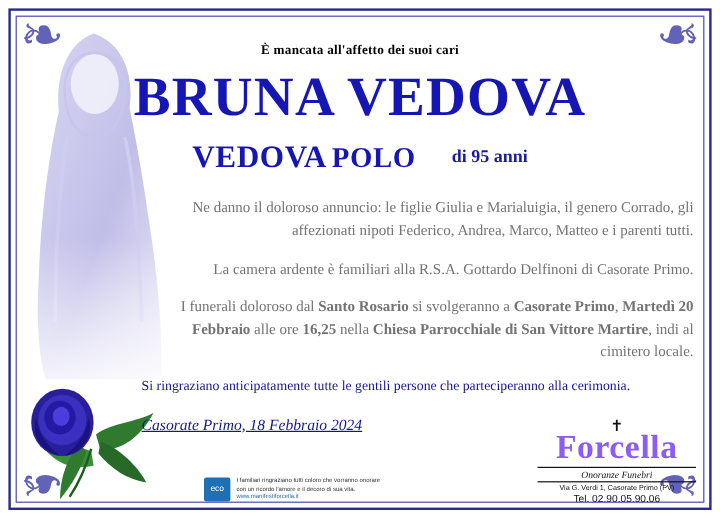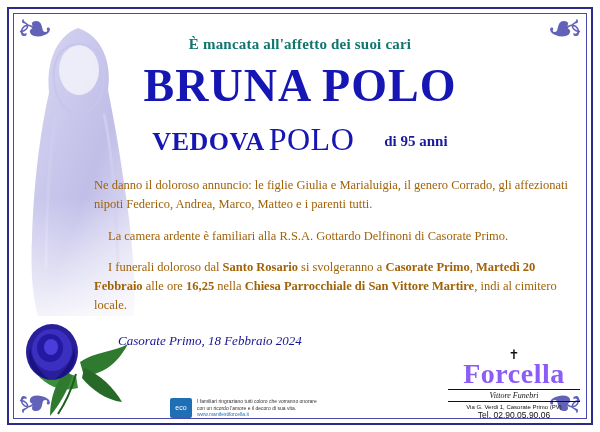--- a/index.html
+++ b/index.html
@@ -73,23 +73,23 @@
   .content {
     position: absolute;
     left: 22px;
     right: 22px;
     top: 22px;
     bottom: 22px;
   }
 
   .line-top {
     text-align: center;
-    color: #0f766e;
-    font-weight: bold;
-    font-size: 15px;
+    color: #000000;
+    font-weight: bold;
+    font-size: 11px;
     margin-top: 14px;
     letter-spacing: .2px;
   }
   .name {
     text-align: center;
     color: #1616b4;
     font-weight: bold;
     font-size: 46px;
     letter-spacing: 1px;
     margin-top: 10px;
@@ -100,53 +100,54 @@
     text-align: center;
     margin-top: 12px;
     color: #1616b4;
   }
   .subname-small {
     font-size: 26px;
     font-weight: bold;
     letter-spacing: .5px;
   }
   .subname-big {
-    font-size: 32px;
-    font-weight: normal;
+    font-size: 24px;
+    font-weight: bold;
     letter-spacing: .5px;
   }
   .age {
     font-size: 15px;
     font-weight: bold;
     color: #1a1aa0;
     margin-left: 26px;
     vertical-align: 4px;
     text-align: right;
   }
 
   .body-text {
-    margin: 18px 0 0 72px;
-    color: #a16207;
+    margin: 18px 0 0 96px;
+    color: #737373;
     font-size: 12.5px;
     line-height: 1.5;
-    text-align: left;
+    text-align: right;
   }
   .para { margin-bottom: 13px; }
   .para.indent { text-indent: 14px; }
   .para b { font-weight: bold; }
   .thanks {
     margin: 8px 0 0 96px;
     color: #15158f;
     font-size: 11.5px;
   }
   .place-date {
     margin: 18px 0 0 96px;
     color: #15158f;
     font-size: 13px;
     font-style: italic;
+    text-decoration: underline;
   }
 
   
   .eco {
     position: absolute;
     left: 170px;
     bottom: 14px;
     display: flex;
     align-items: center;
     gap: 5px;
@@ -260,49 +261,50 @@
       <ellipse cx="41" cy="43" rx="7" ry="8" fill="#4a3ddb"></ellipse>
       <path d="M20 44 C16 60 24 72 40 76 C30 68 22 58 20 44 Z" fill="#1a1280"></path>
       <path d="M64 44 C68 60 60 72 44 76 C54 68 62 58 64 44 Z" fill="#1a1280"></path>
     </g>
   </svg>
 
   <div class="content">
 
     <div class="line-top">È mancata all'affetto dei suoi cari</div>
 
-    <div class="name">BRUNA POLO</div>
+    <div class="name">BRUNA VEDOVA</div>
 
     <div class="subname-row">
       <span class="subname-small">VEDOVA</span>
       <span class="subname-big">POLO</span>
       <span class="age">di 95 anni</span>
     </div>
 
     <div class="body-text">
       <div class="para">Ne danno il doloroso annuncio: le figlie Giulia e Marialuigia, il genero Corrado, gli affezionati nipoti Federico, Andrea, Marco, Matteo e i parenti tutti.</div>
       <div class="para indent">La camera ardente è familiari alla R.S.A. Gottardo Delfinoni di Casorate Primo.</div>
       <div class="para indent"><span>I funerali doloroso dal </span><b>Santo Rosario</b><span> si svolgeranno a </span><b>Casorate Primo</b><span>, </span><b>Martedì 20 Febbraio</b><span> alle ore </span><b>16,25</b><span> nella </span><b>Chiesa Parrocchiale di San Vittore Martire</b><span>, indi al cimitero locale.</span></div>
     </div>
 
+    <div class="thanks">Si ringraziano anticipatamente tutte le gentili persone che parteciperanno alla cerimonia.</div>
 
     <div class="place-date">Casorate Primo, 18 Febbraio 2024</div>
 
   </div>
 
   <div class="eco">
     <div class="eco-logo">eco</div>
     <div class="eco-text">
       <div>I familiari ringraziano tutti coloro che vorranno onorare</div>
       <div>con un ricordo l'amore e il decoro di sua vita.</div>
       <div class="eco-url">www.manifestiforcella.it</div>
     </div>
   </div>
 
   <div class="agency">
     <div class="agency-cross">✝</div>
     <div class="agency-name">Forcella</div>
-    <div class="agency-sub">Vittore Funebri</div>
+    <div class="agency-sub">Onoranze Funebri</div>
     <div class="agency-addr">Via G. Verdi 1, Casorate Primo (PV)</div>
     <div class="agency-phone">Tel. 02.90.05.90.06</div>
   </div>
 
 </div>
 
 </body></html>

